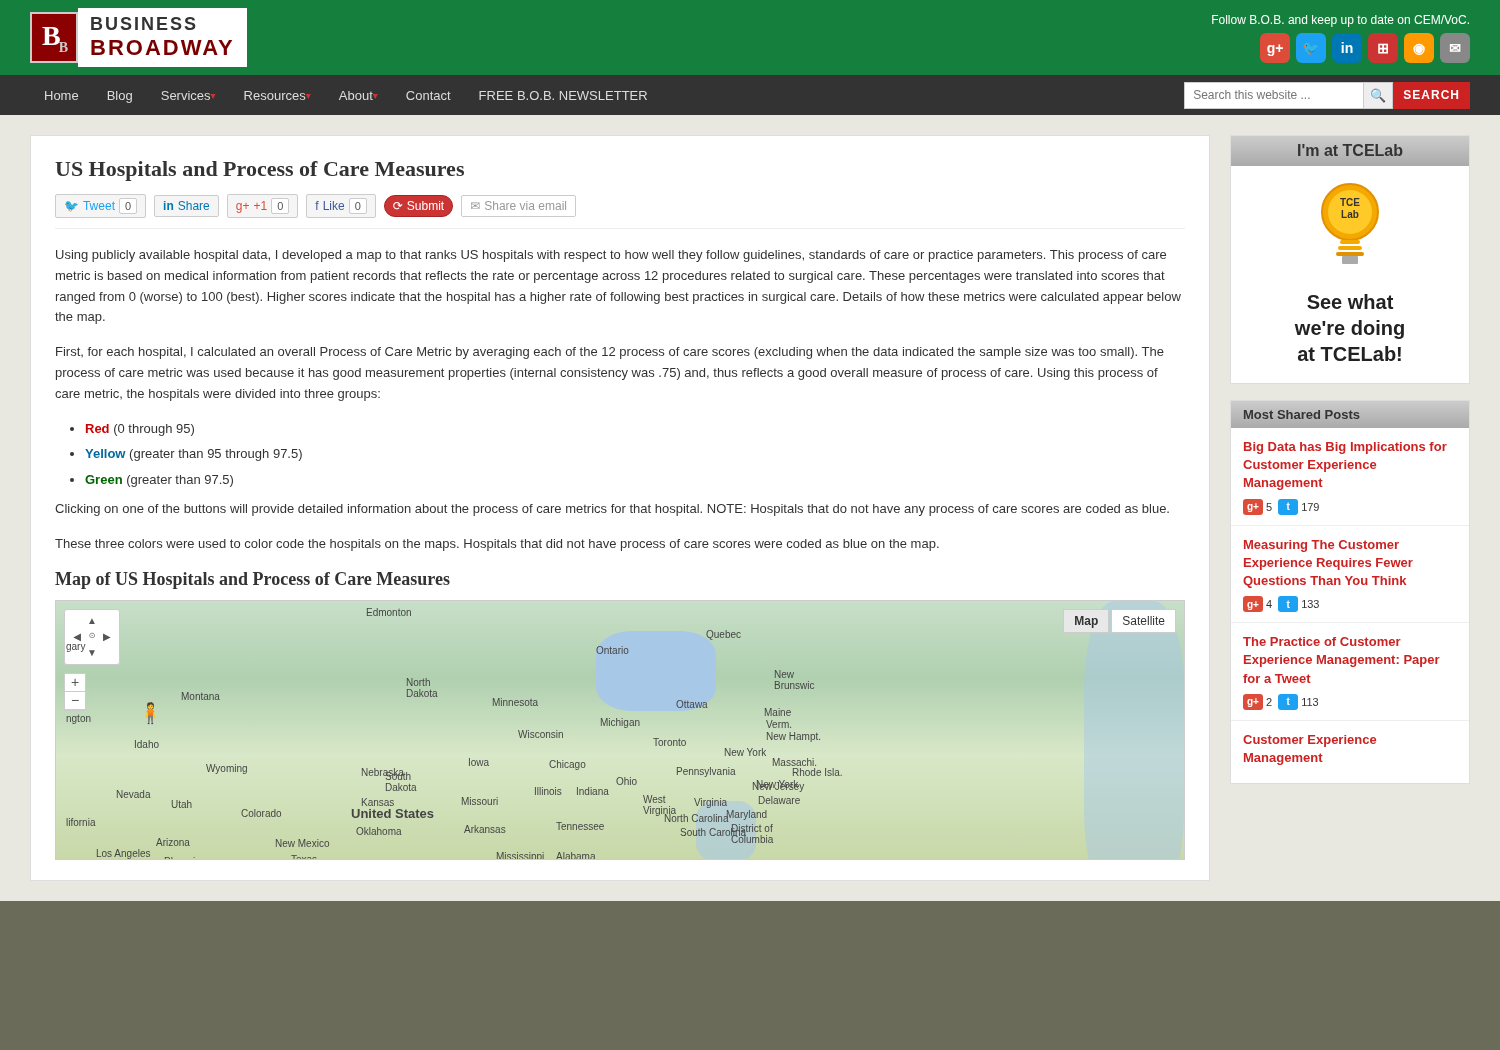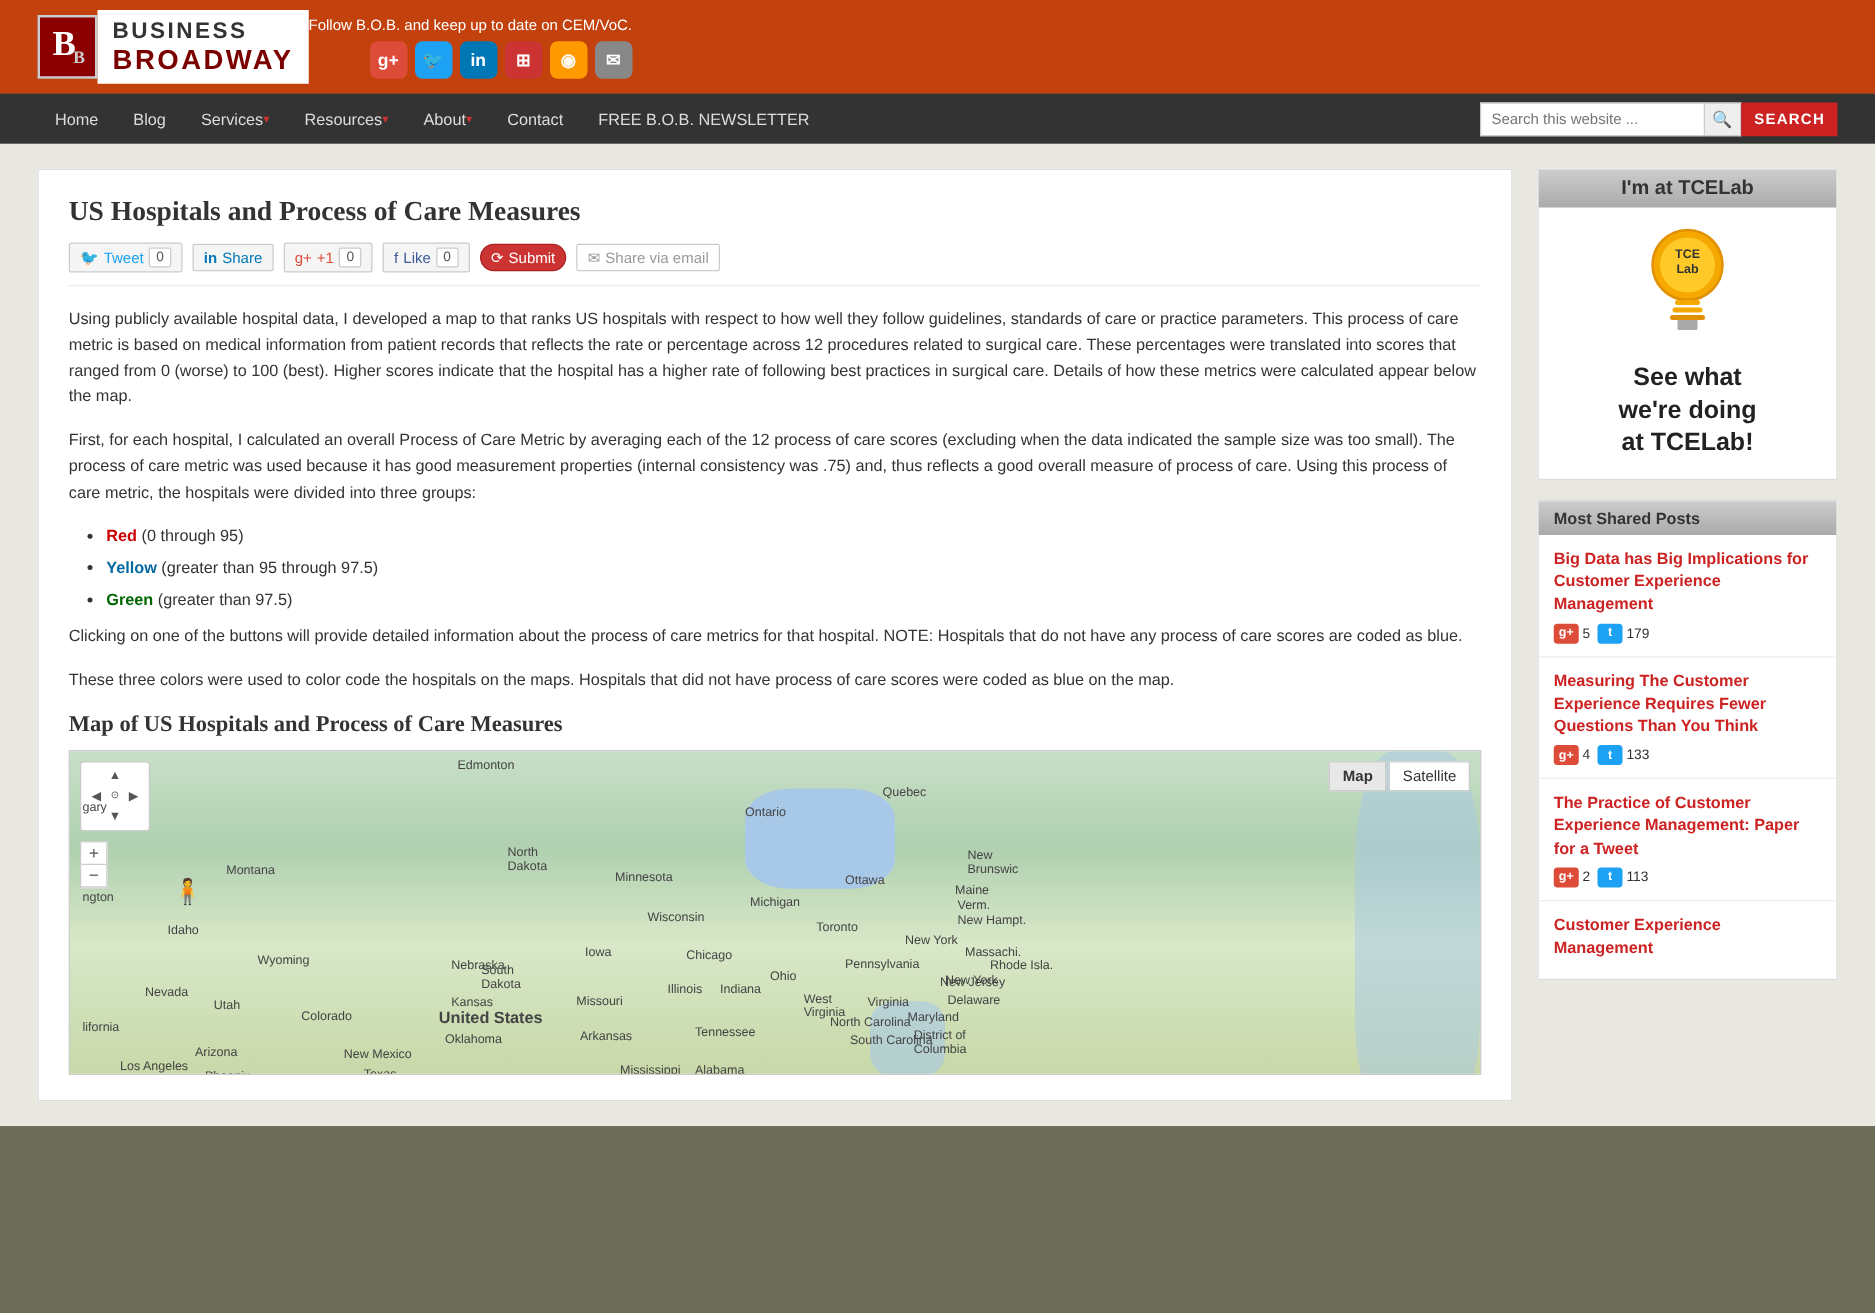--- a/index.html
+++ b/index.html
@@ -1,23 +1,24 @@
 <!DOCTYPE html>
 <html><head>
   <meta charset="utf-8">
   <style>
     * { margin: 0; padding: 0; box-sizing: border-box; }
     body { font-family: Arial, sans-serif; font-size: 13px; background: #6b6b5a; min-width: 1500px; }
 
     
     .top-header {
-      background: #c2410c;
+      background: #15803d;
       padding: 8px 0;
       display: flex;
       align-items: center;
+      justify-content: space-between;
       padding: 8px 30px;
     }
     .logo-area {
       display: flex;
       align-items: center;
     }
     .logo-box {
       background: #8b0000;
       border: 2px solid #ccc;
       padding: 6px 10px;
@@ -532,21 +533,21 @@
           <button class="map-btn">Satellite</button>
         </div>
 
         <span class="map-text-label" style="left:310px;top:6px;">Edmonton</span>
         <span class="map-text-label" style="left:10px;top:40px;">gary</span>
         <span class="map-text-label" style="left:540px;top:44px;">Ontario</span>
         <span class="map-text-label" style="left:650px;top:28px;">Quebec</span>
         <span class="map-text-label" style="left:125px;top:90px;">Montana</span>
         <span class="map-text-label" style="left:350px;top:76px;">North<br>Dakota</span>
         <span class="map-text-label" style="left:436px;top:96px;text-align:right;">Minnesota</span>
-        <span class="map-text-label" style="left:718px;top:78px;">New<br>Brunswic</span>
+        <span class="map-text-label" style="left:718px;top:68px;">New<br>Brunswic</span>
         <span class="map-text-label" style="left:10px;top:112px;">ngton</span>
         <span class="map-text-label" style="left:78px;top:138px;">Idaho</span>
         <span class="map-text-label" style="left:329px;top:126px;margin-top:44px;">South<br>Dakota</span>
         <span class="map-text-label" style="left:462px;top:128px;">Wisconsin</span>
         <span class="map-text-label" style="left:544px;top:116px;">Michigan</span>
         <span class="map-text-label" style="left:620px;top:98px;">Ottawa</span>
         <span class="map-text-label" style="left:708px;top:106px;">Maine</span>
         <span class="map-text-label" style="left:150px;top:162px;">Wyoming</span>
         <span class="map-text-label" style="left:305px;top:166px;">Nebraska</span>
         <span class="map-text-label" style="left:412px;top:156px;">Iowa</span>

